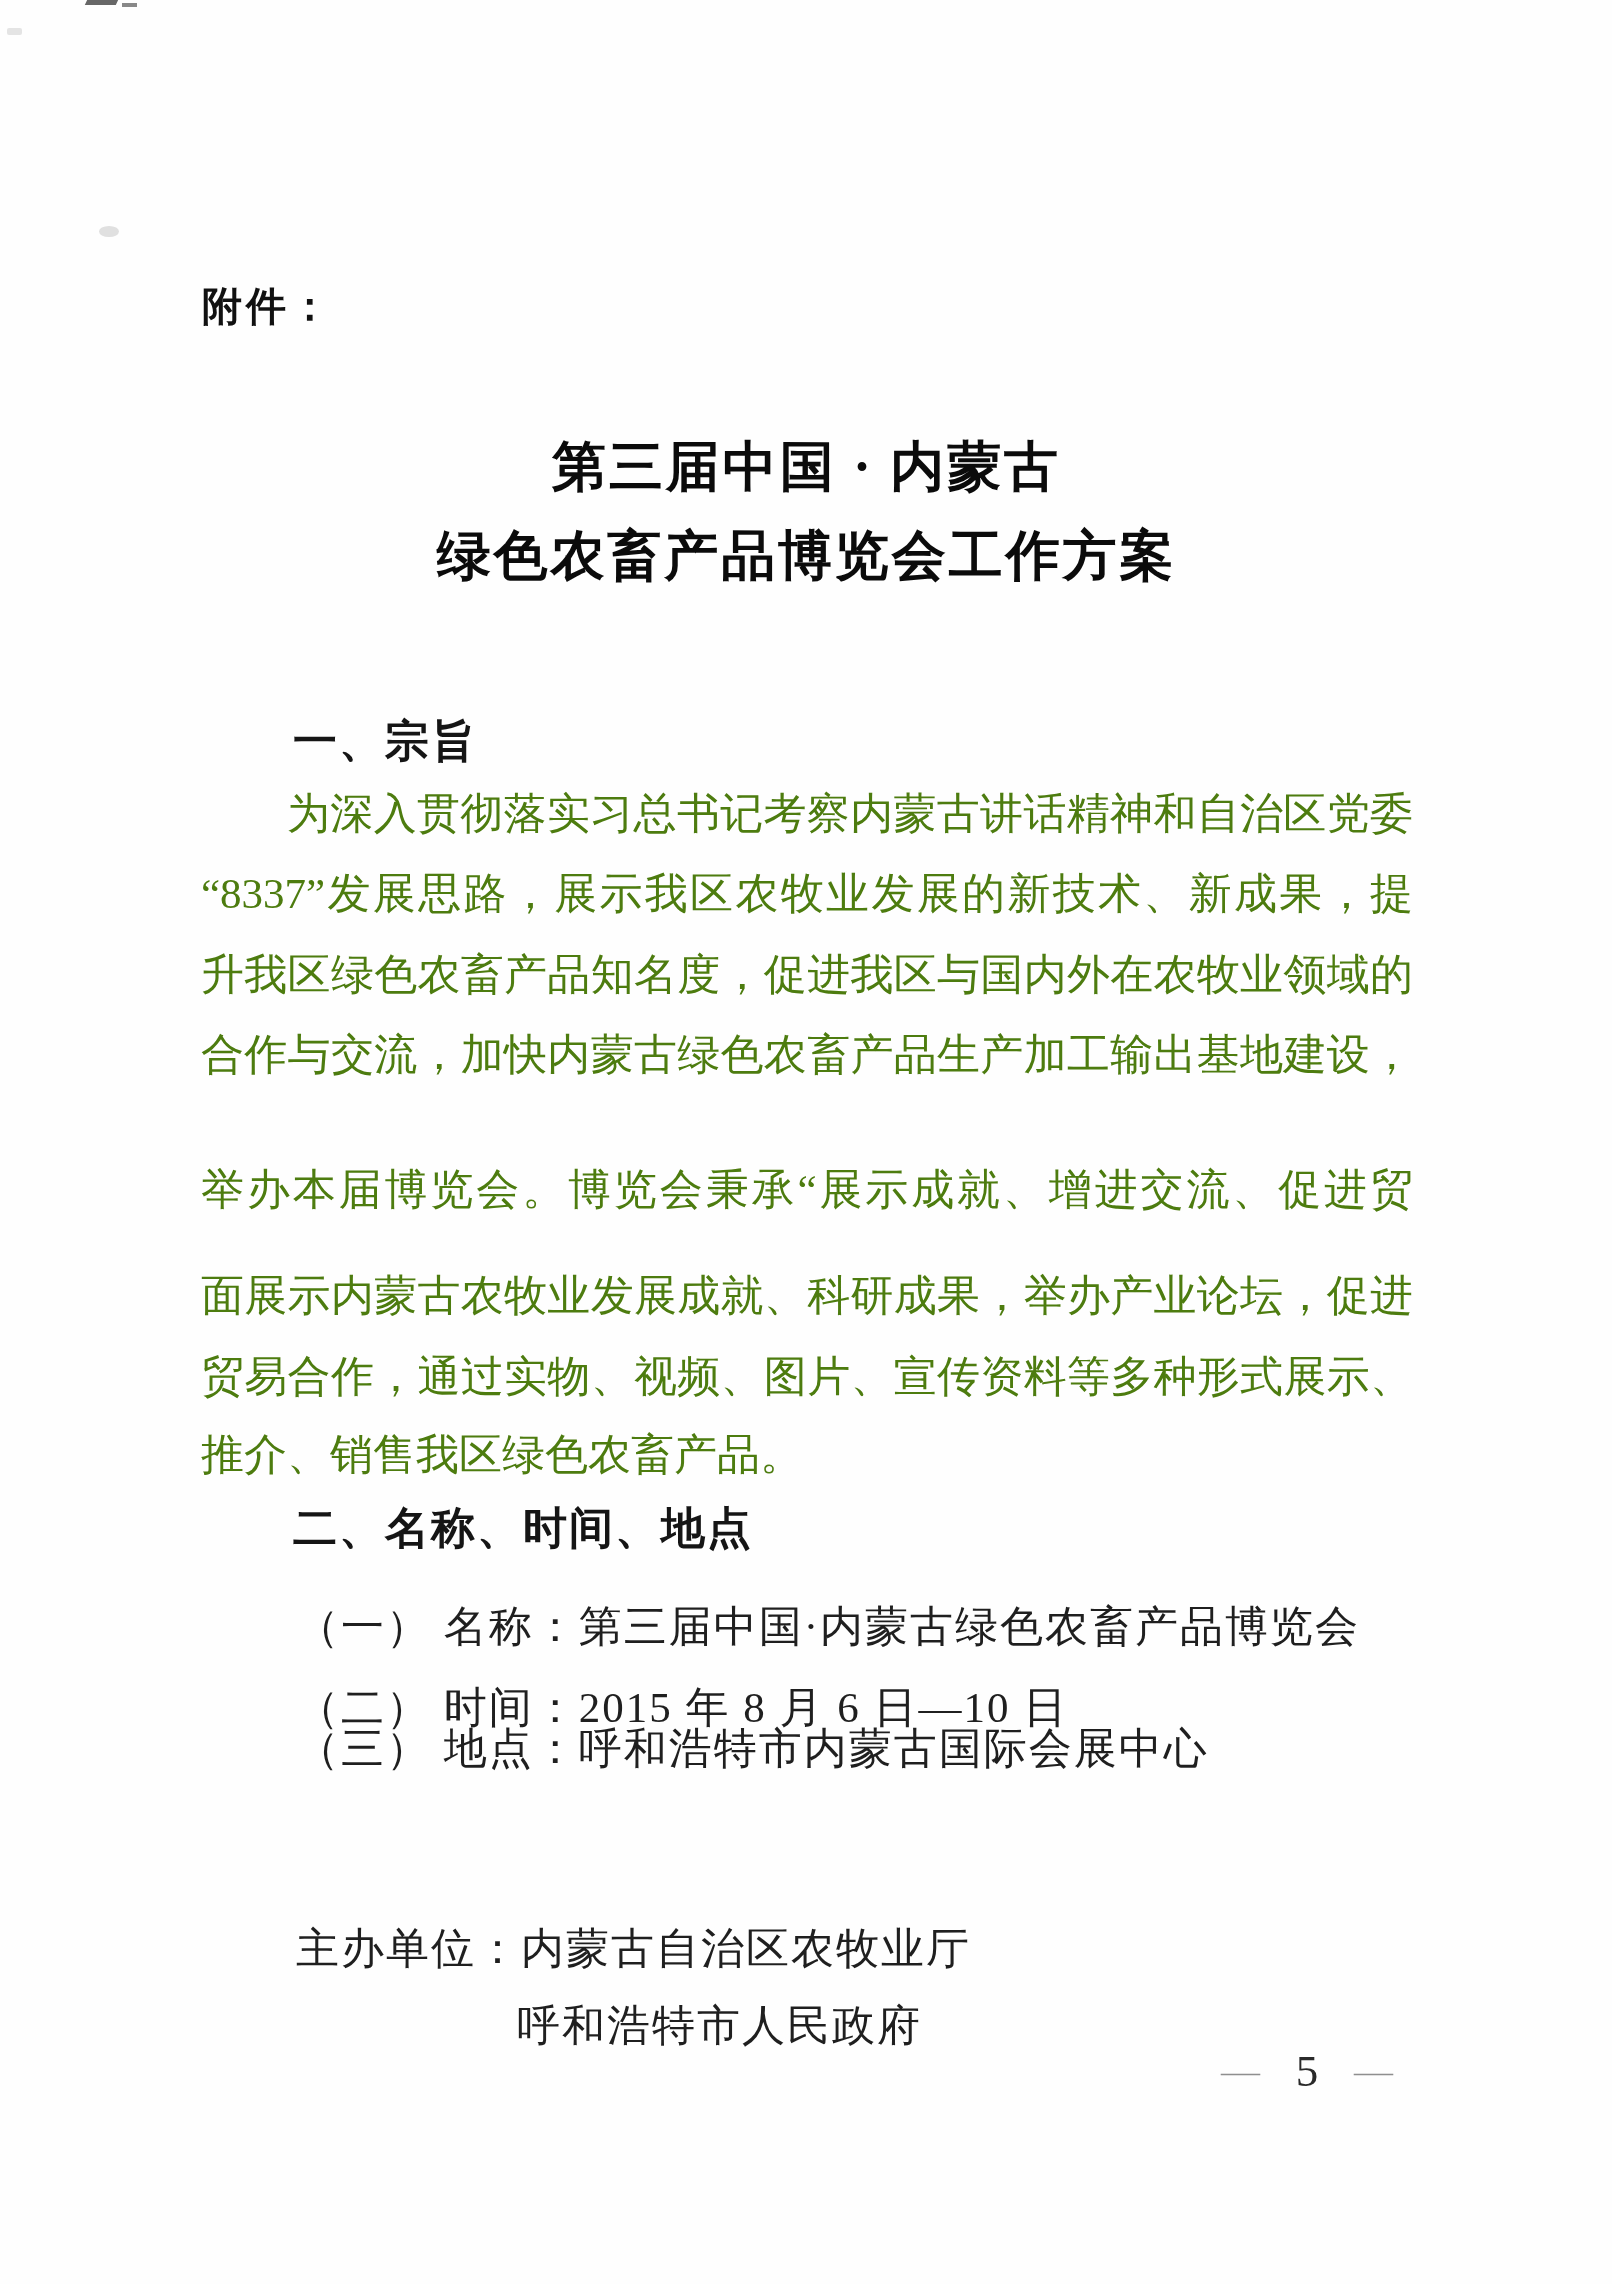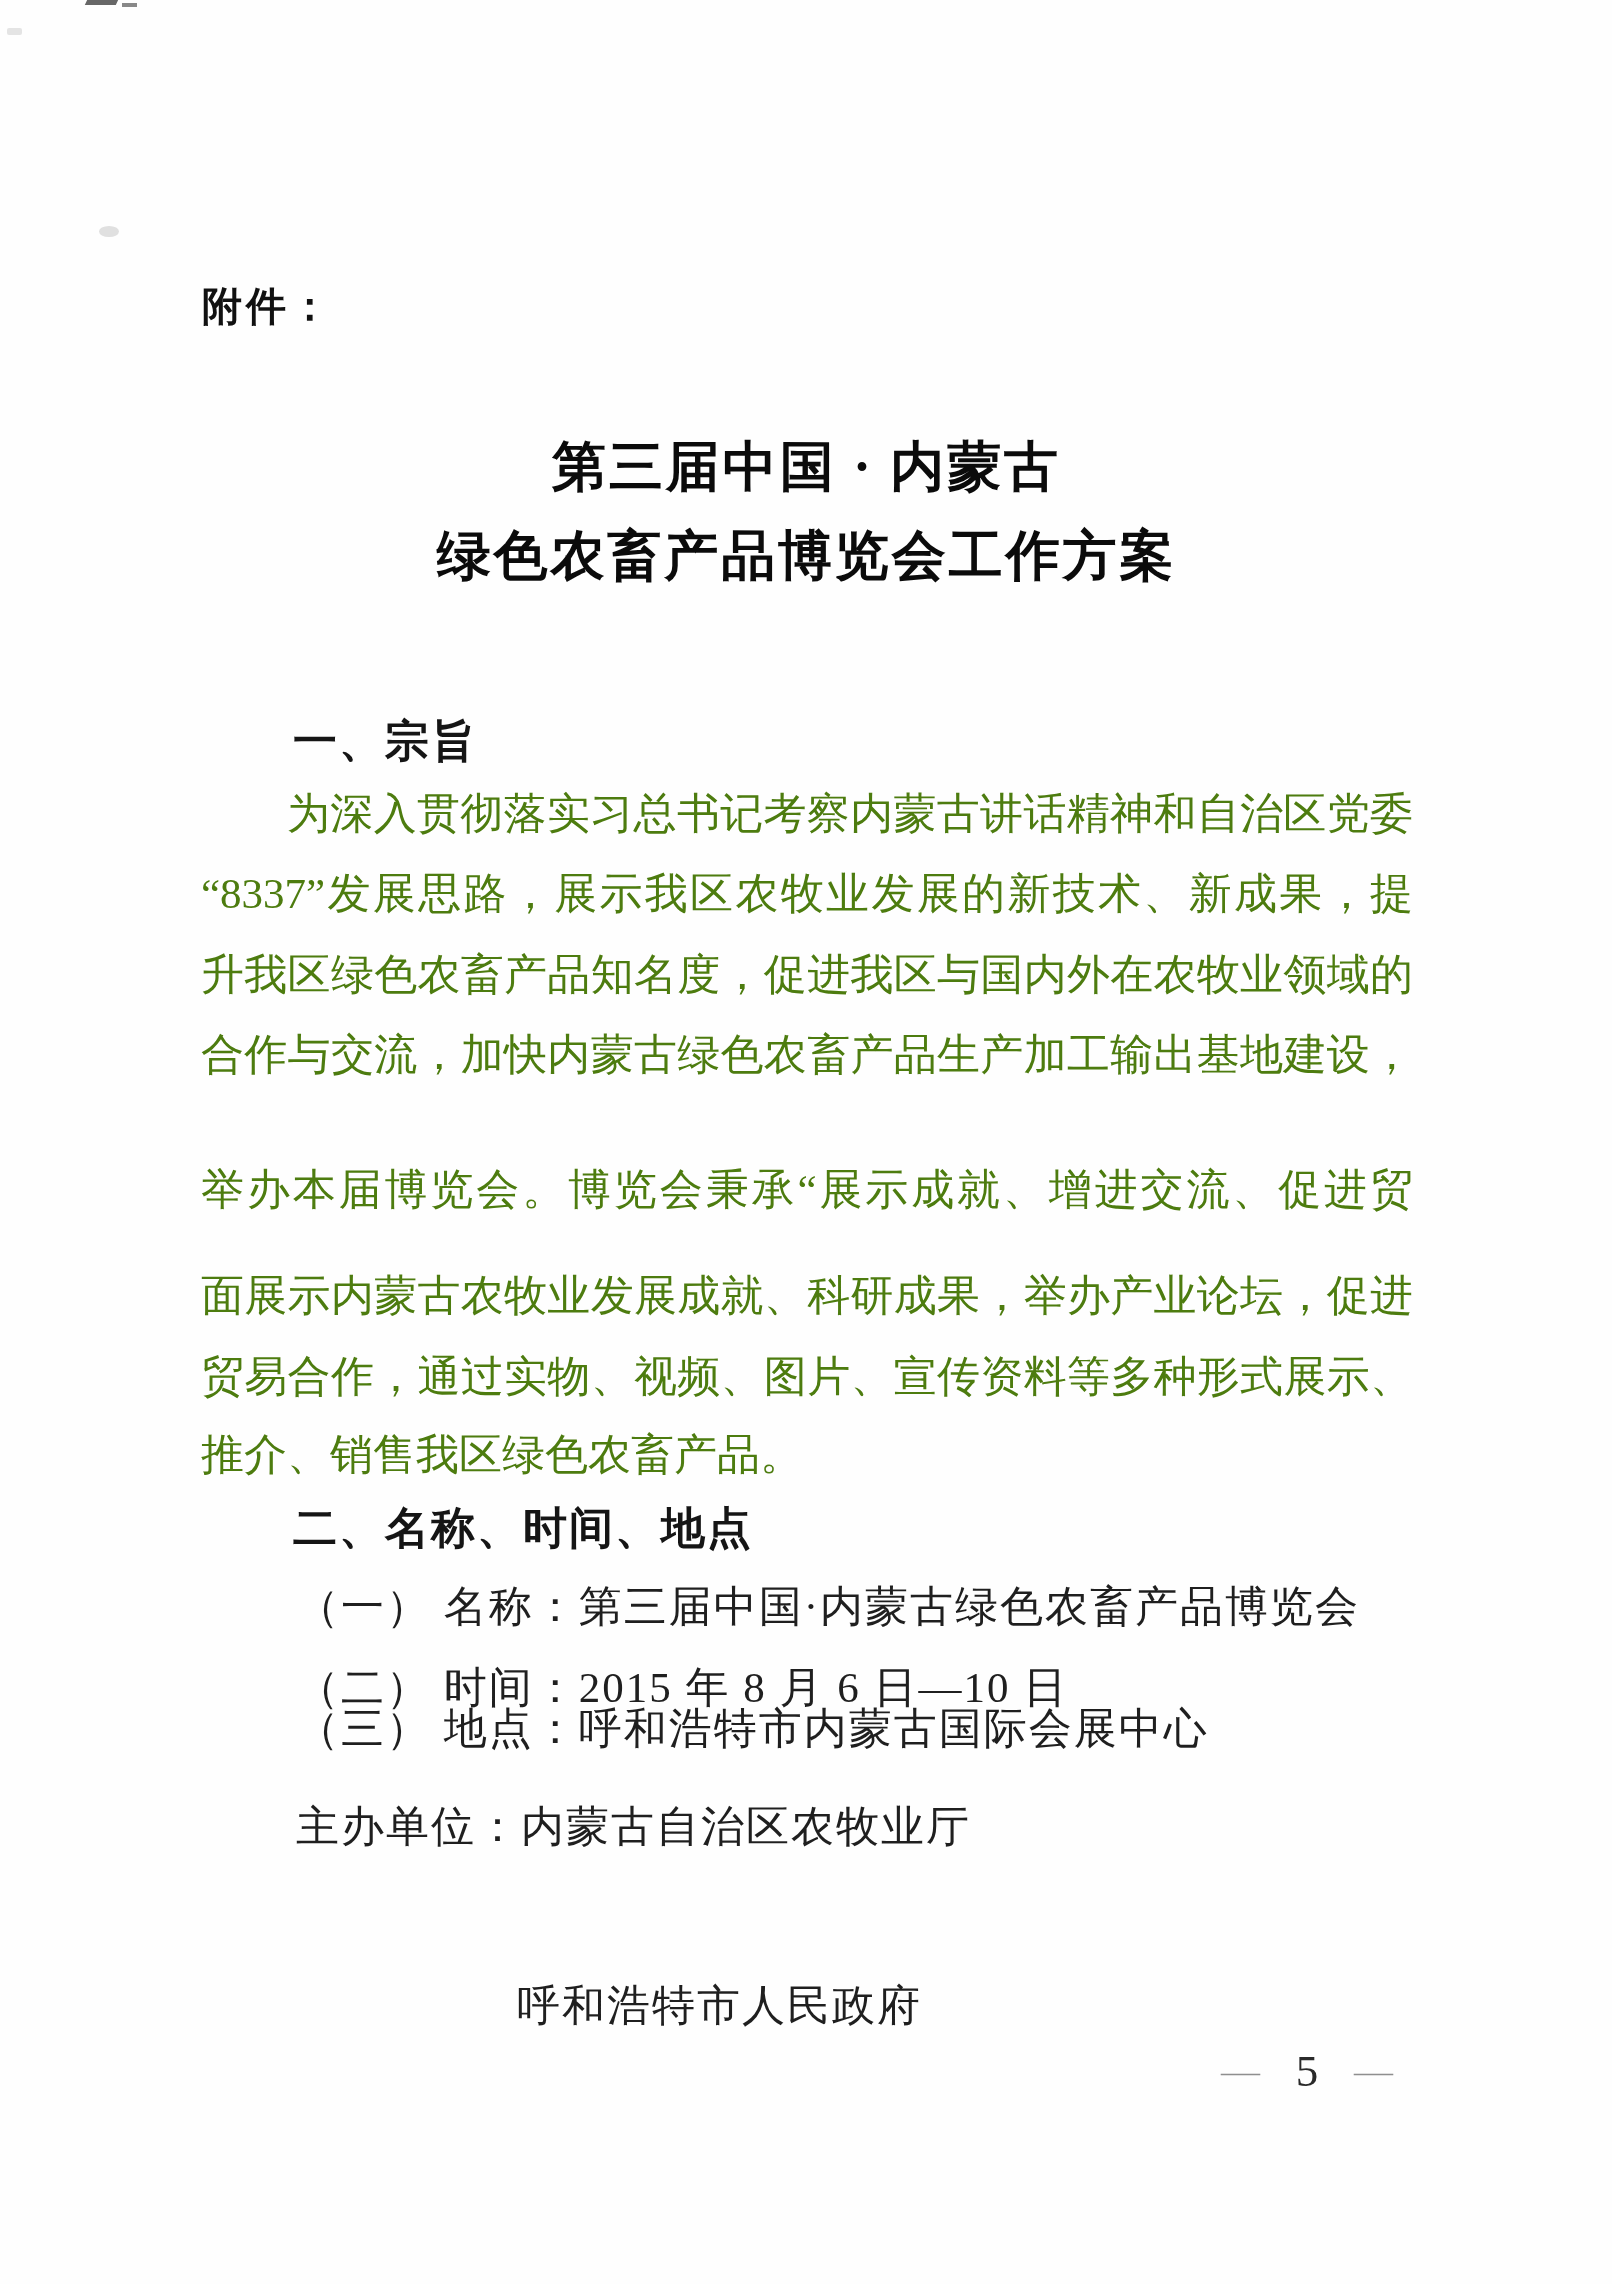--- a/index.html
+++ b/index.html
@@ -47,20 +47,21 @@
     text-align:justify; text-align-last:justify;
     white-space:normal;
   }
   .bodyline.first { left:287px; width:1126px; }
   .bodyline.last { width:1212px; text-align:left; text-align-last:left; }
   
   .itemline {
     left:296px;
     font-size:43px; color:#1f1f1f;
     letter-spacing:2px;
+    margin-top:20px;
   }
   .host2 { left:517px; }
   
   .pagenum {
     left:1221px; top:2049px; width:172px;
     display:flex; align-items:center; justify-content:space-between;
     font-size:45px;
   }
   .pagenum .dash { color:#8f8f8f; font-size:39px; transform:scaleY(.75); }
   .pagenum .num { color:#2a2a2a; }
@@ -91,21 +92,21 @@
   <div class="abs bodyline" style="top:1355px">贸易合作，通过实物、视频、图片、宣传资料等多种形式展示、</div>
   <div class="abs bodyline last" style="top:1433px">推介、销售我区绿色农畜产品。</div>
 
   <div class="abs heading" style="top:1506px">二、名称、时间、地点</div>
 
   <div class="abs itemline" style="top:1585px">（一） 名称：第三届中国·内蒙古绿色农畜产品博览会</div>
   <div class="abs itemline" style="top:1666px">（二） 时间：2015 年 8 月 6 日—10 日</div>
   <div class="abs itemline" style="top:1707px">（三） 地点：呼和浩特市内蒙古国际会展中心</div>
 
 
-  <div class="abs itemline" style="top:1805px">主办单位：内蒙古自治区农牧业厅</div>
+  <div class="abs itemline" style="top:1907px">主办单位：内蒙古自治区农牧业厅</div>
   <div class="abs itemline host2" style="top:1984px">呼和浩特市人民政府</div>
 
   <div class="abs pagenum" style="white-space:normal">
     <span class="dash">—</span>
     <span class="num">5</span>
     <span class="dash">—</span>
   </div>
 
 </div>
 

